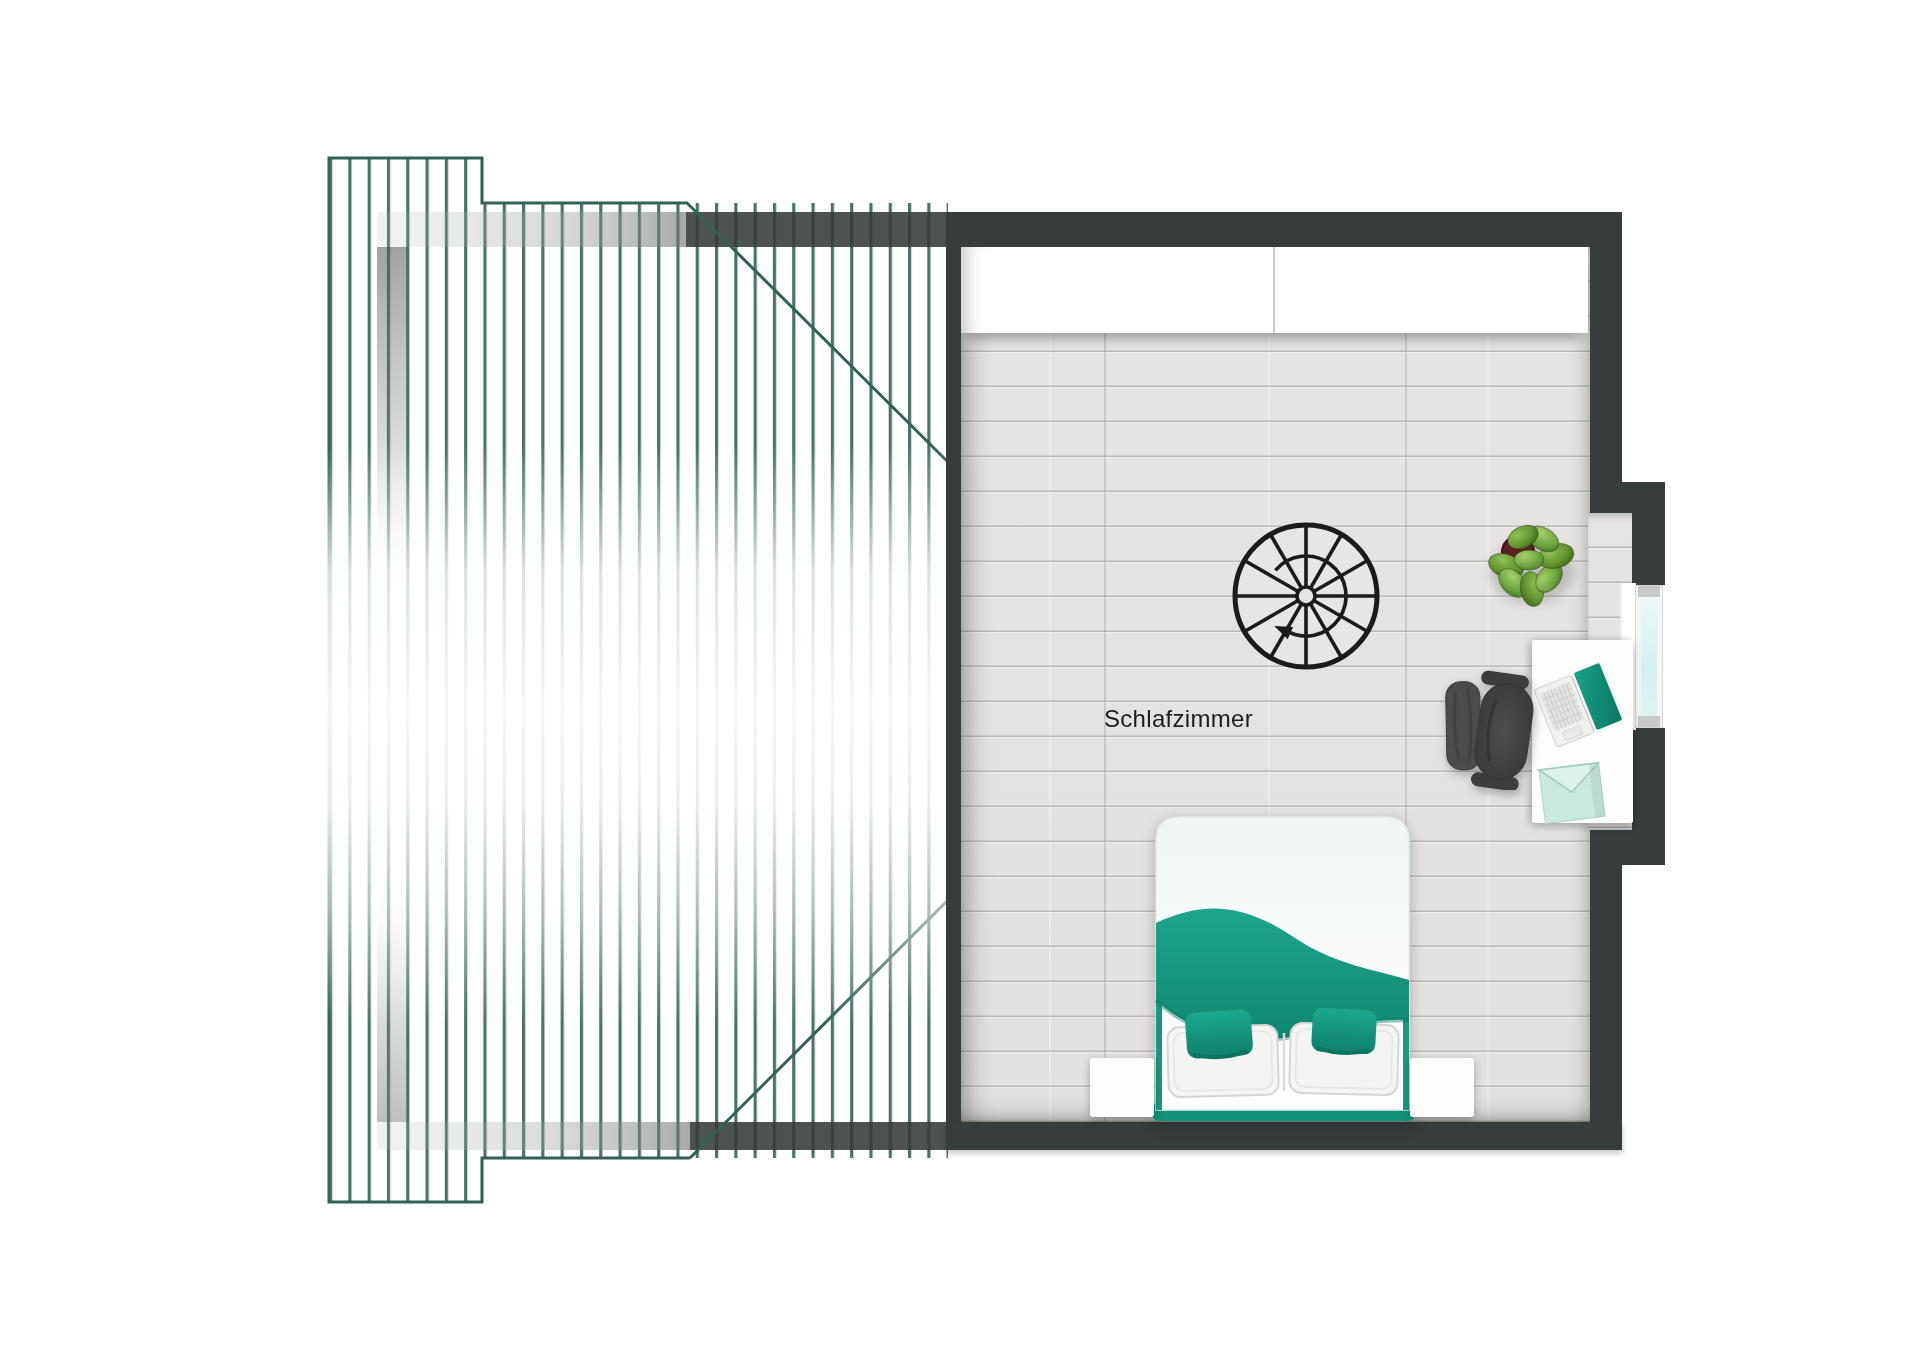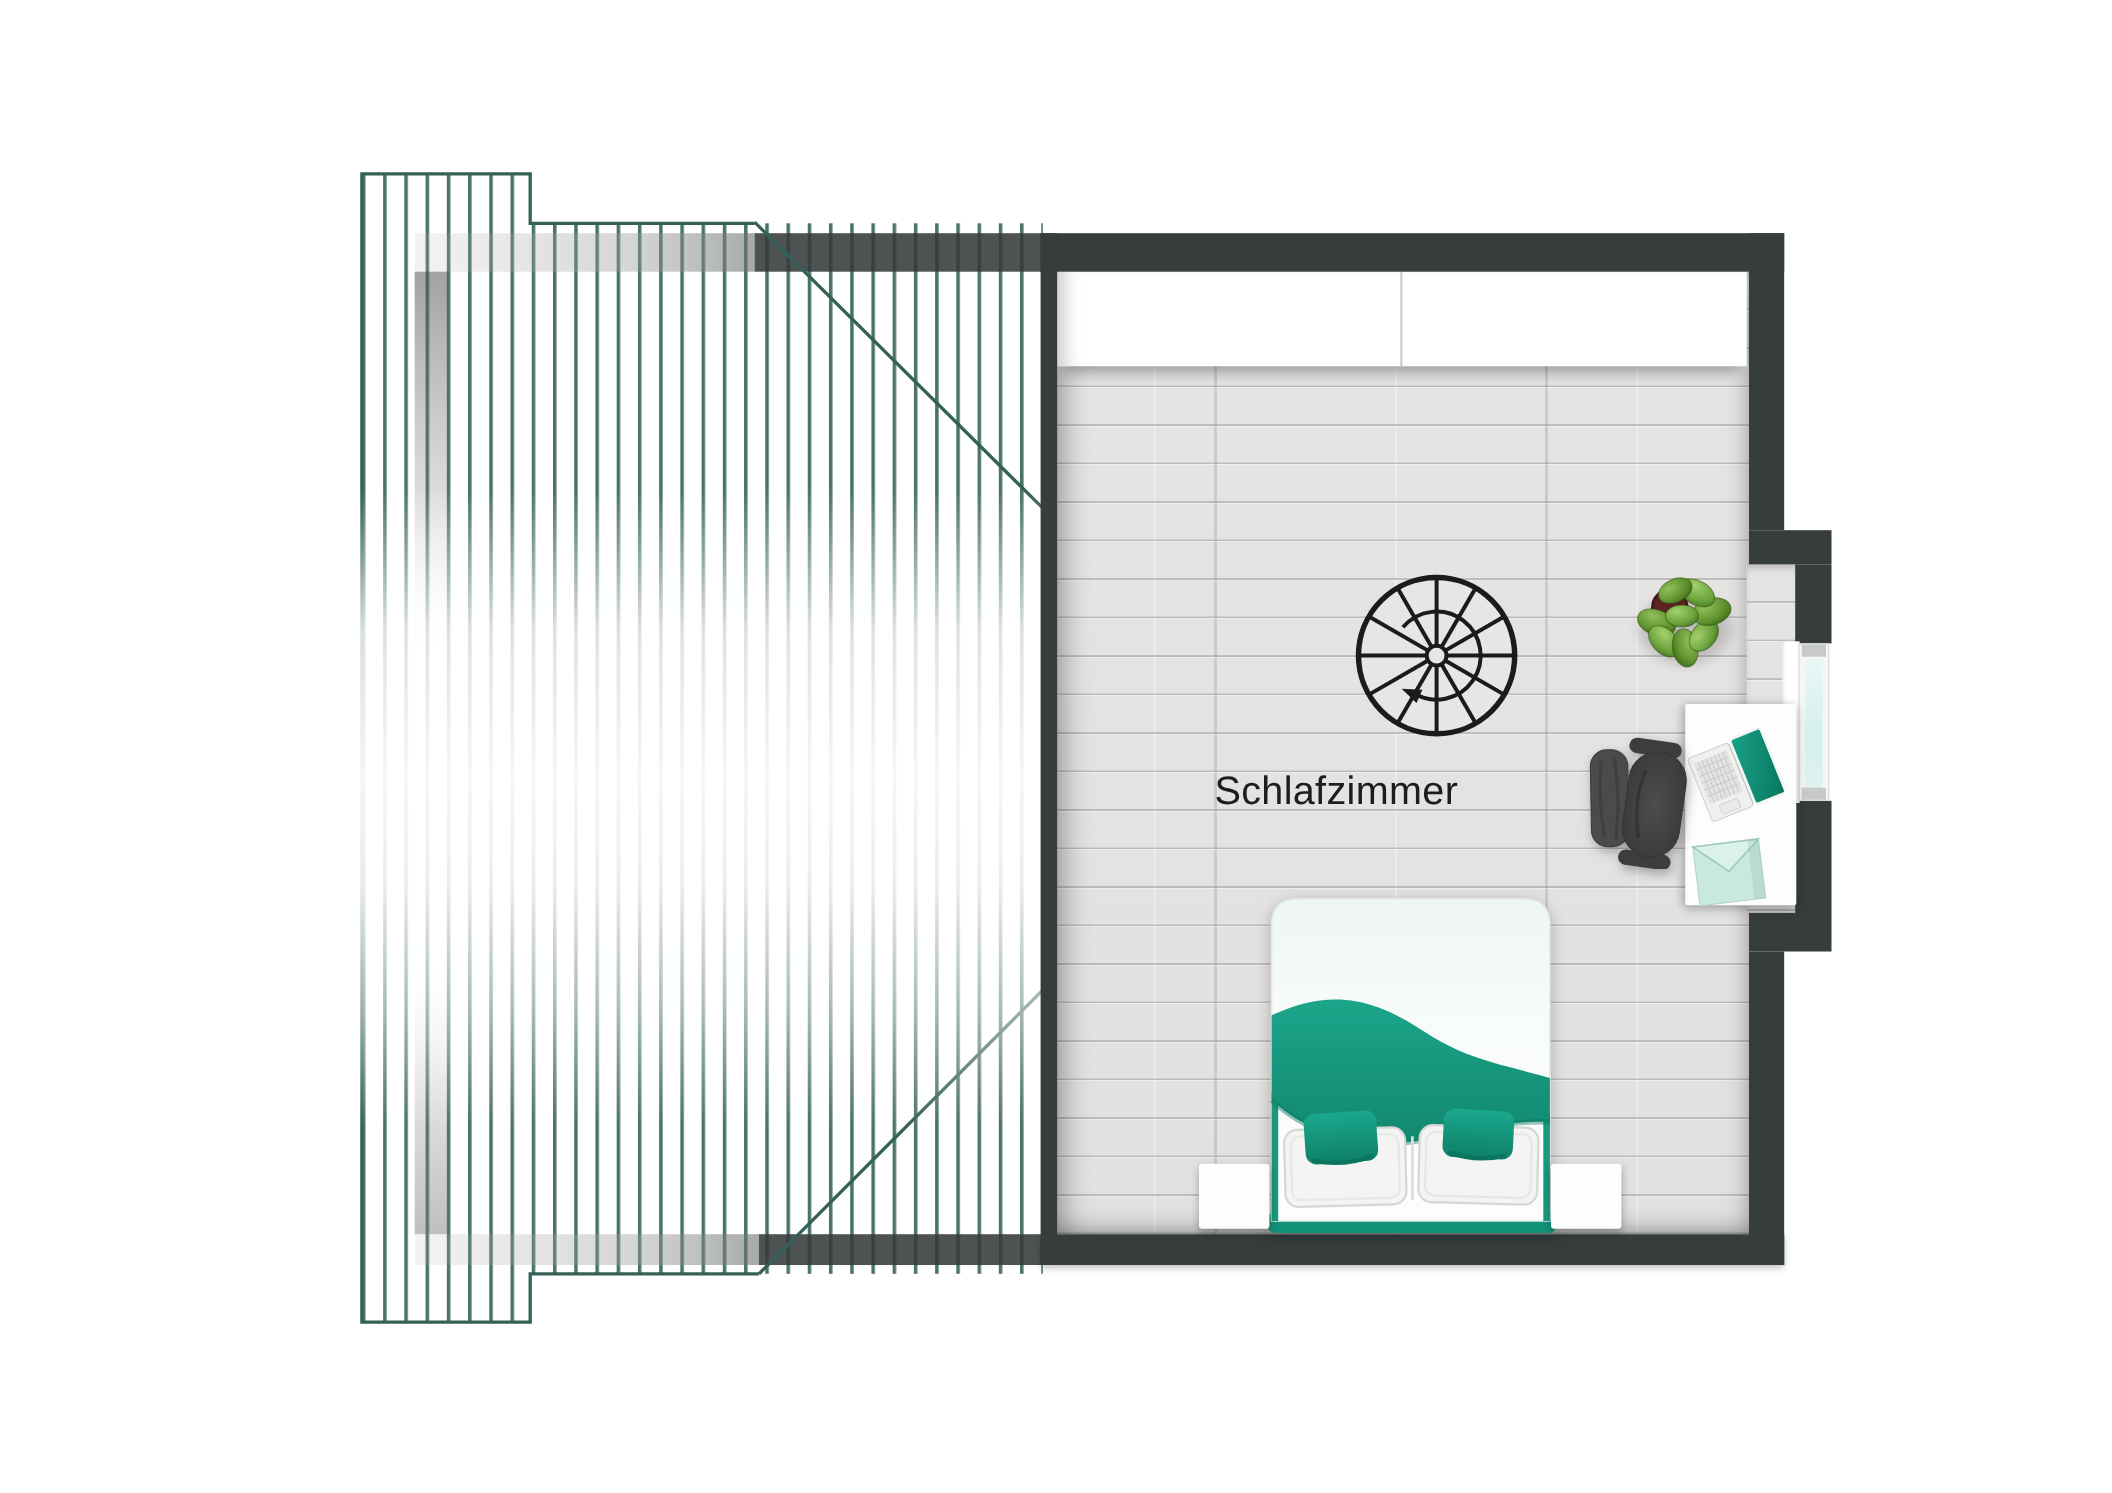--- a/index.html
+++ b/index.html
@@ -34,21 +34,21 @@
   .window-cap{position:absolute;left:2px;width:22px;height:11px;background:#c7cac9;}
   .window-glass{position:absolute;left:5px;top:13px;width:16px;height:117px;
                 background:linear-gradient(180deg,#e9f8f6,#d4f0ed 60%,#def3f0);}
   
   .desk{position:absolute;left:1532px;top:640px;width:101px;height:183px;background:#fdfdfd;
         border-radius:2px;box-shadow:0 3px 10px rgba(0,0,0,.22),-3px 0 8px rgba(0,0,0,.12);}
   
   .nightstand{position:absolute;top:1058px;width:64px;height:59px;background:#fdfdfc;border-radius:3px;
               box-shadow:0 3px 8px rgba(0,0,0,.28);}
   
-  .room-label{position:absolute;left:1104px;top:702px;font-size:36px;line-height:34px;
+  .room-label{position:absolute;left:1104px;top:702px;font-size:24px;line-height:34px;
               color:#1d1d1d;letter-spacing:.3px;}
   svg{display:block;}
 </style>
 </head>
 <body>
 
 <div class="canvas">
 
   <svg class="abs" style="left:325px;top:150px;" width="640" height="1065" viewBox="0 0 640 1065">
     <defs>

